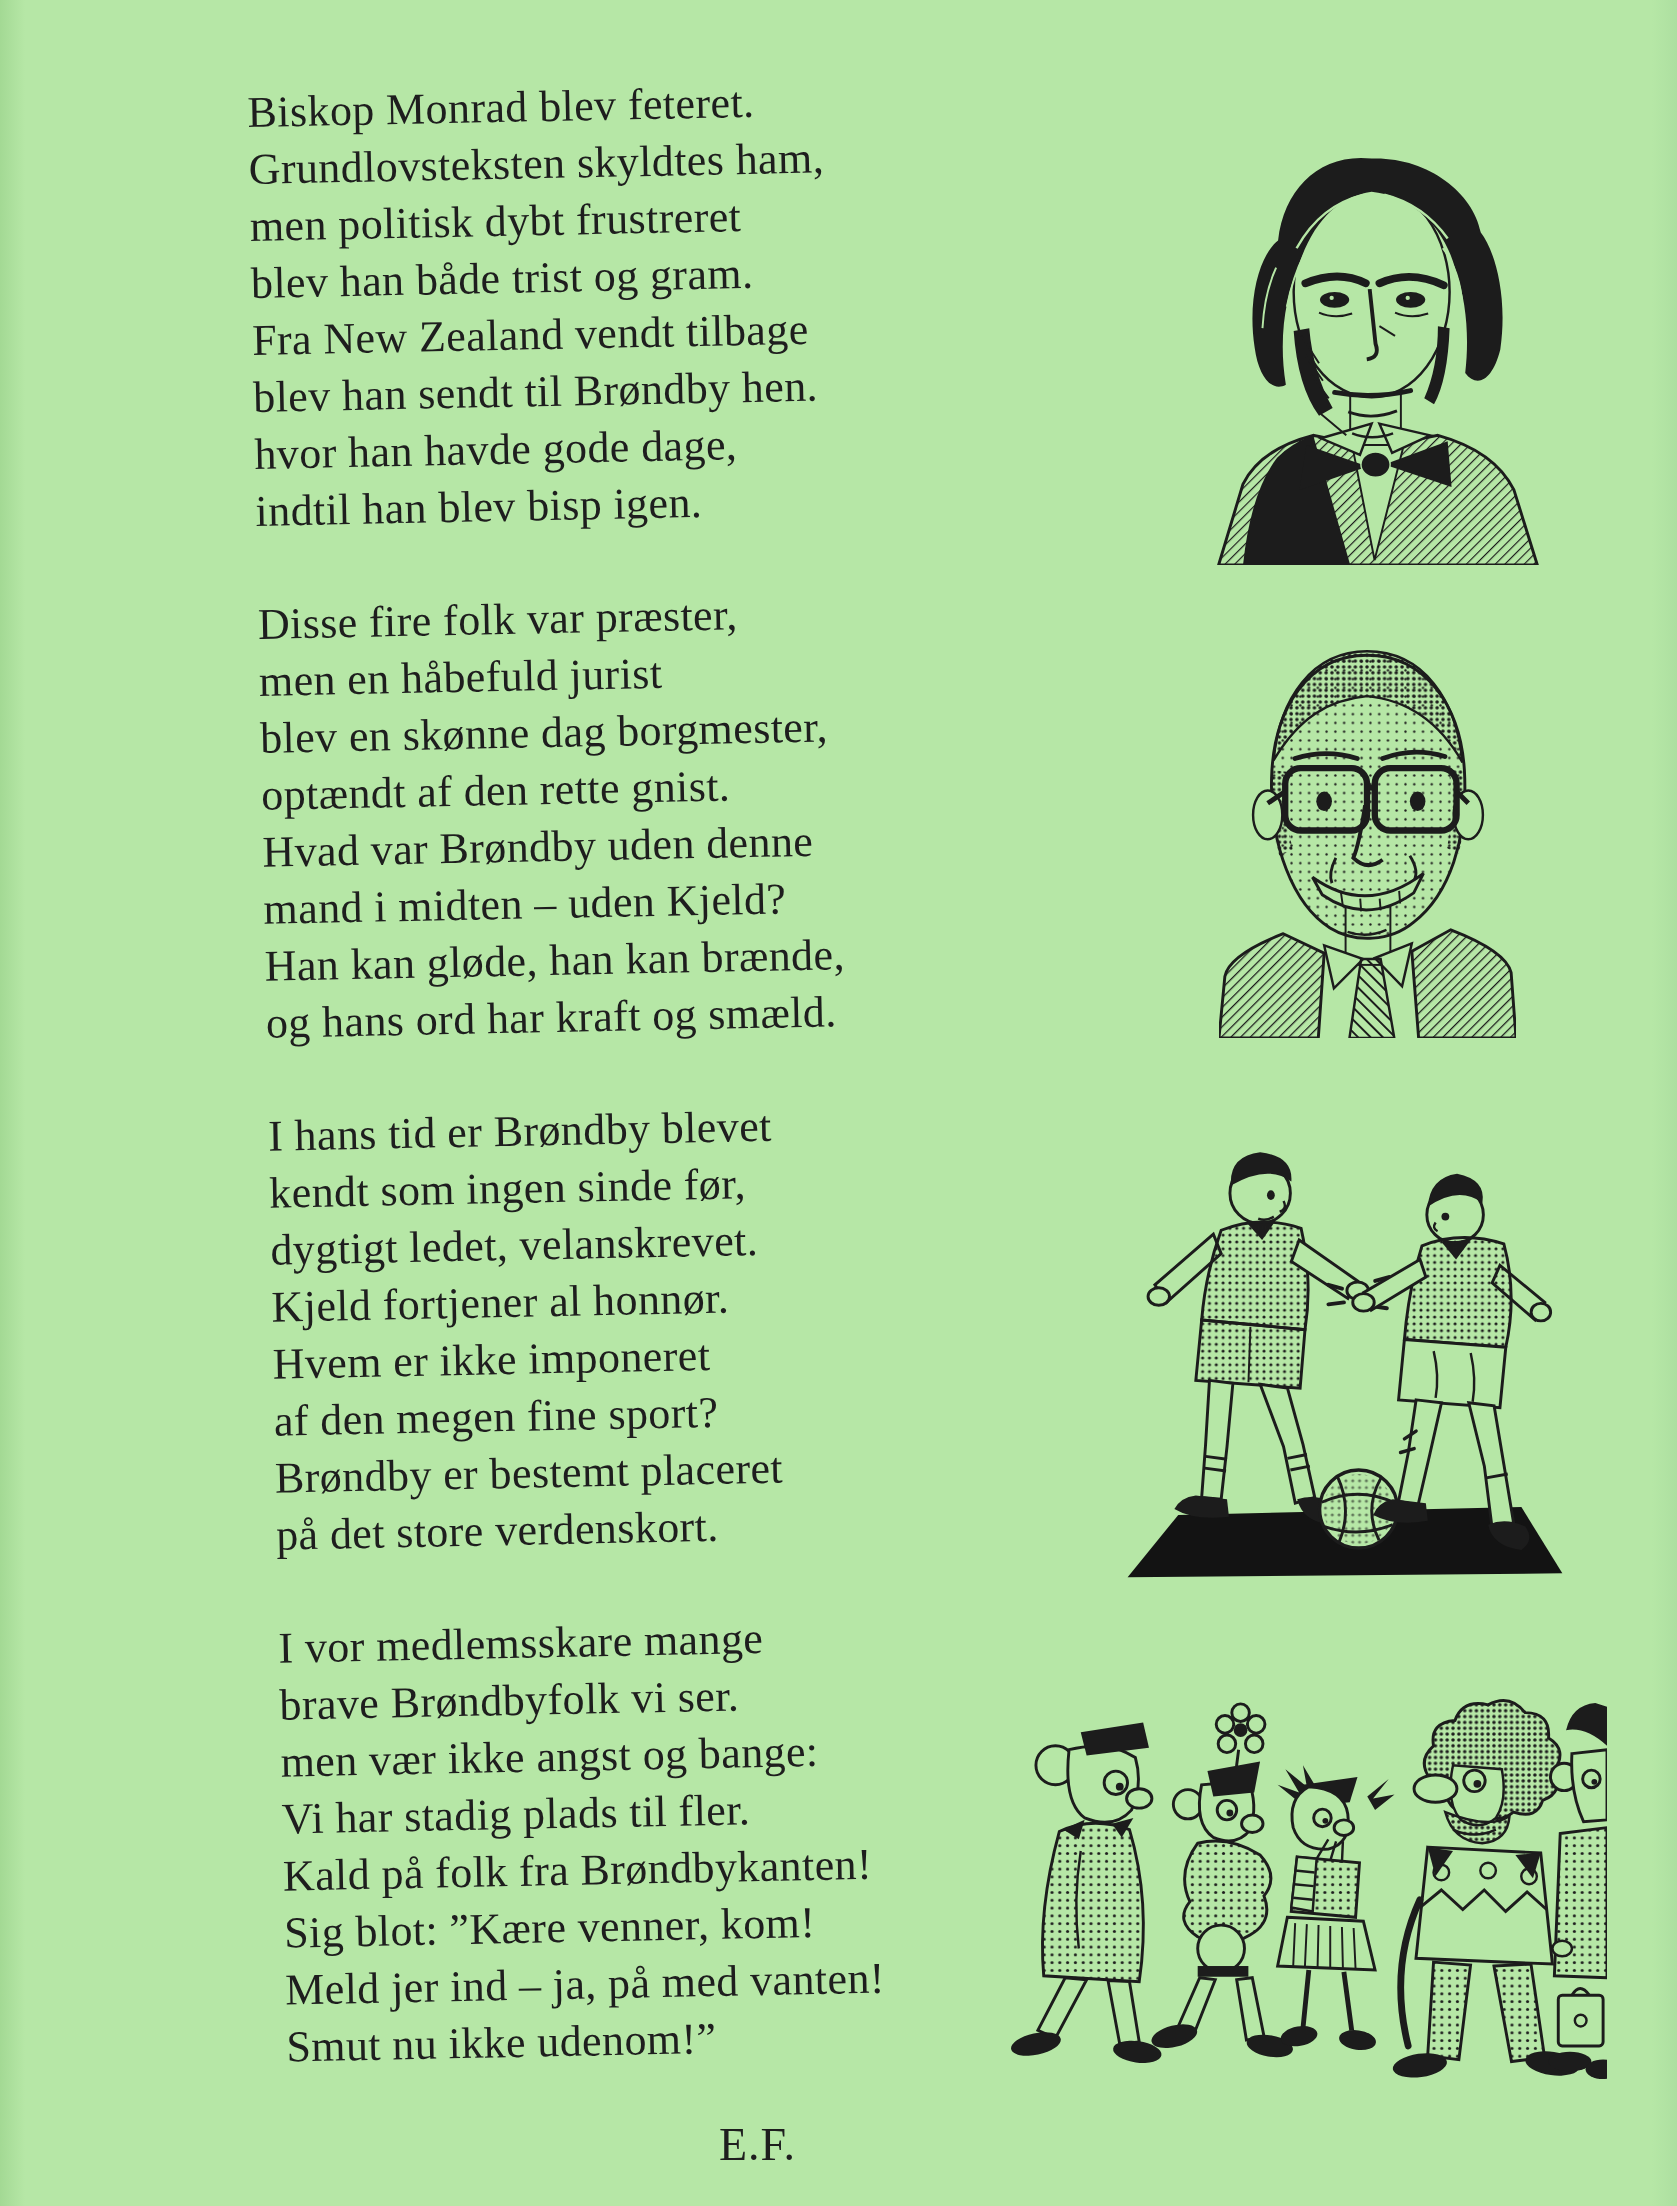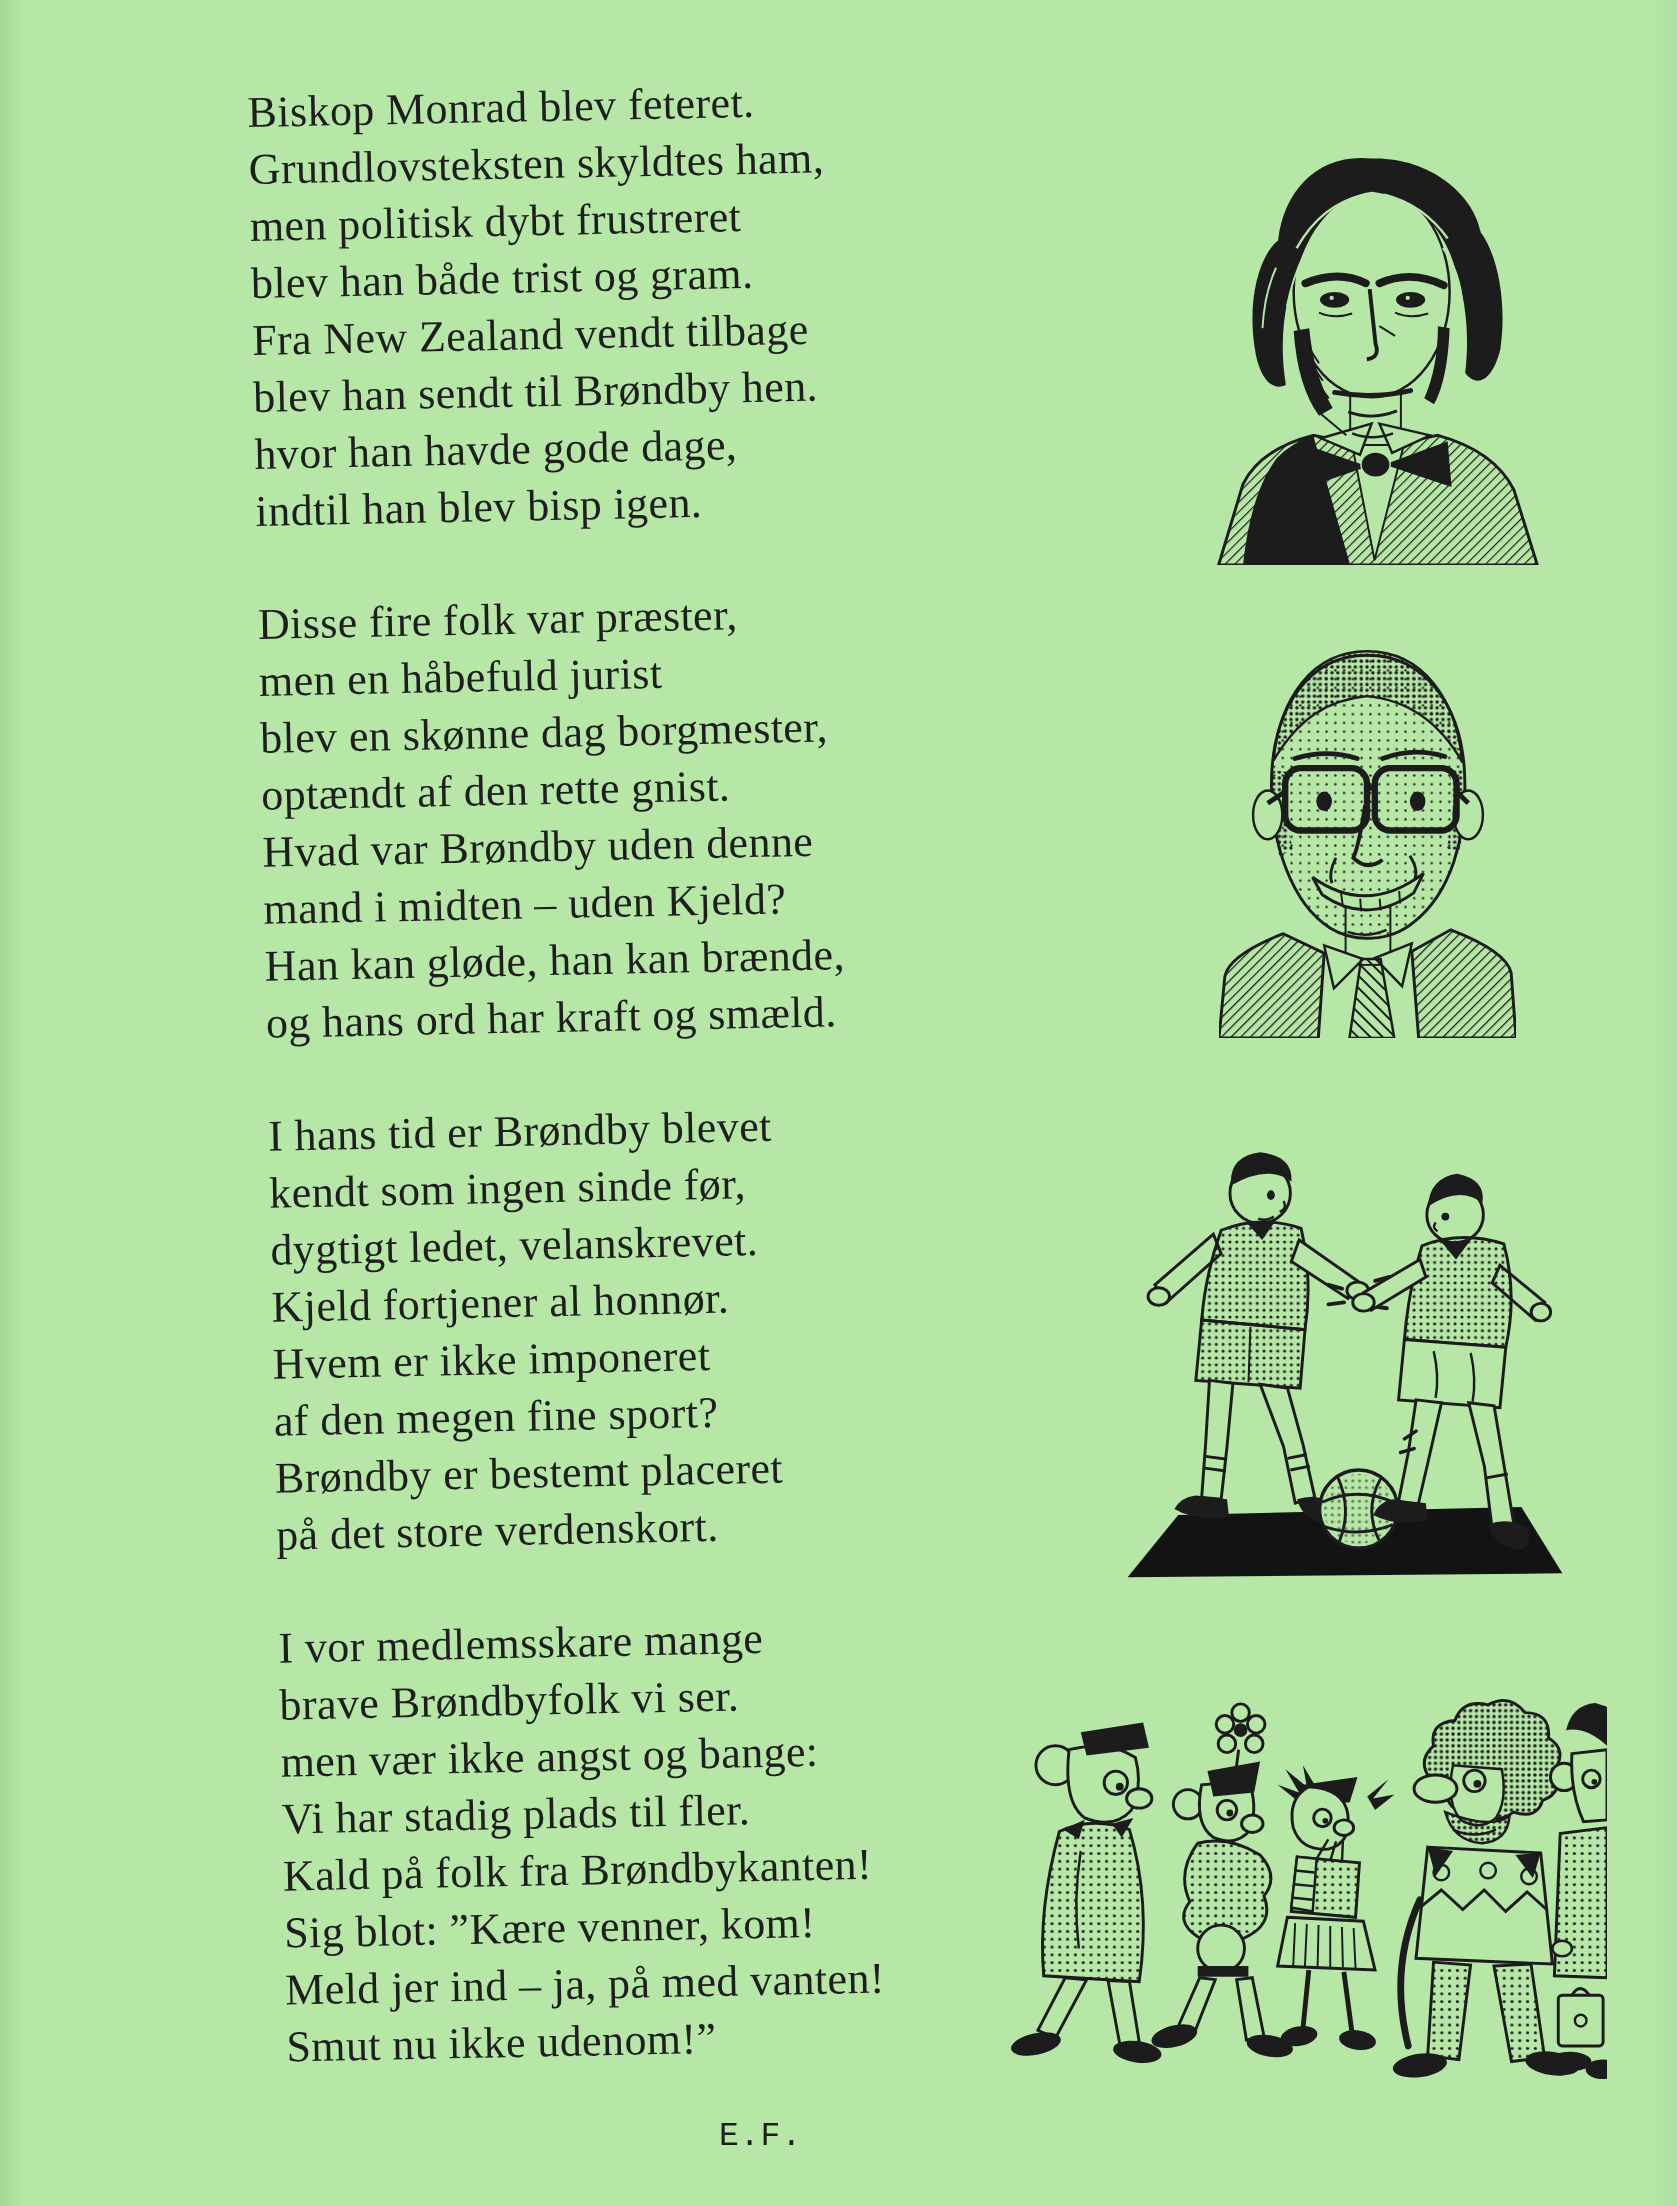--- a/index.html
+++ b/index.html
@@ -16,21 +16,21 @@
   .poem{
     position:absolute;left:247px;top:84px;
     font-size:44px;line-height:57px;letter-spacing:0.4px;
     transform:rotate(-1.15deg);transform-origin:0 0;
     color:#1e1e1e;
   }
   .stanza{margin:0 0 56px 0;padding:0;}
   .line{display:block;white-space:pre;}
   .signature{
     position:absolute;left:719px;top:2118px;
-    font-size:33px;letter-spacing:1px;color:#1e1e1e;font-family:Liberation Mono, monospace;
+    font-size:46px;letter-spacing:1px;color:#1e1e1e;
   }
   figure.fig{position:absolute;margin:0;padding:0;}
   .fig svg{display:block;width:100%;height:100%;}
   .fig-monrad  {left:1204px;top:102px;width:346px;height:463px;}
   .fig-kjeld   {left:1219px;top:624px;width:297px;height:414px;}
   .fig-football{left:1112px;top:1117px;width:463px;height:478px;}
   .fig-crowd   {left:995px;top:1656px;width:612px;height:431px;}
 </style>
 </head>
 <body>

